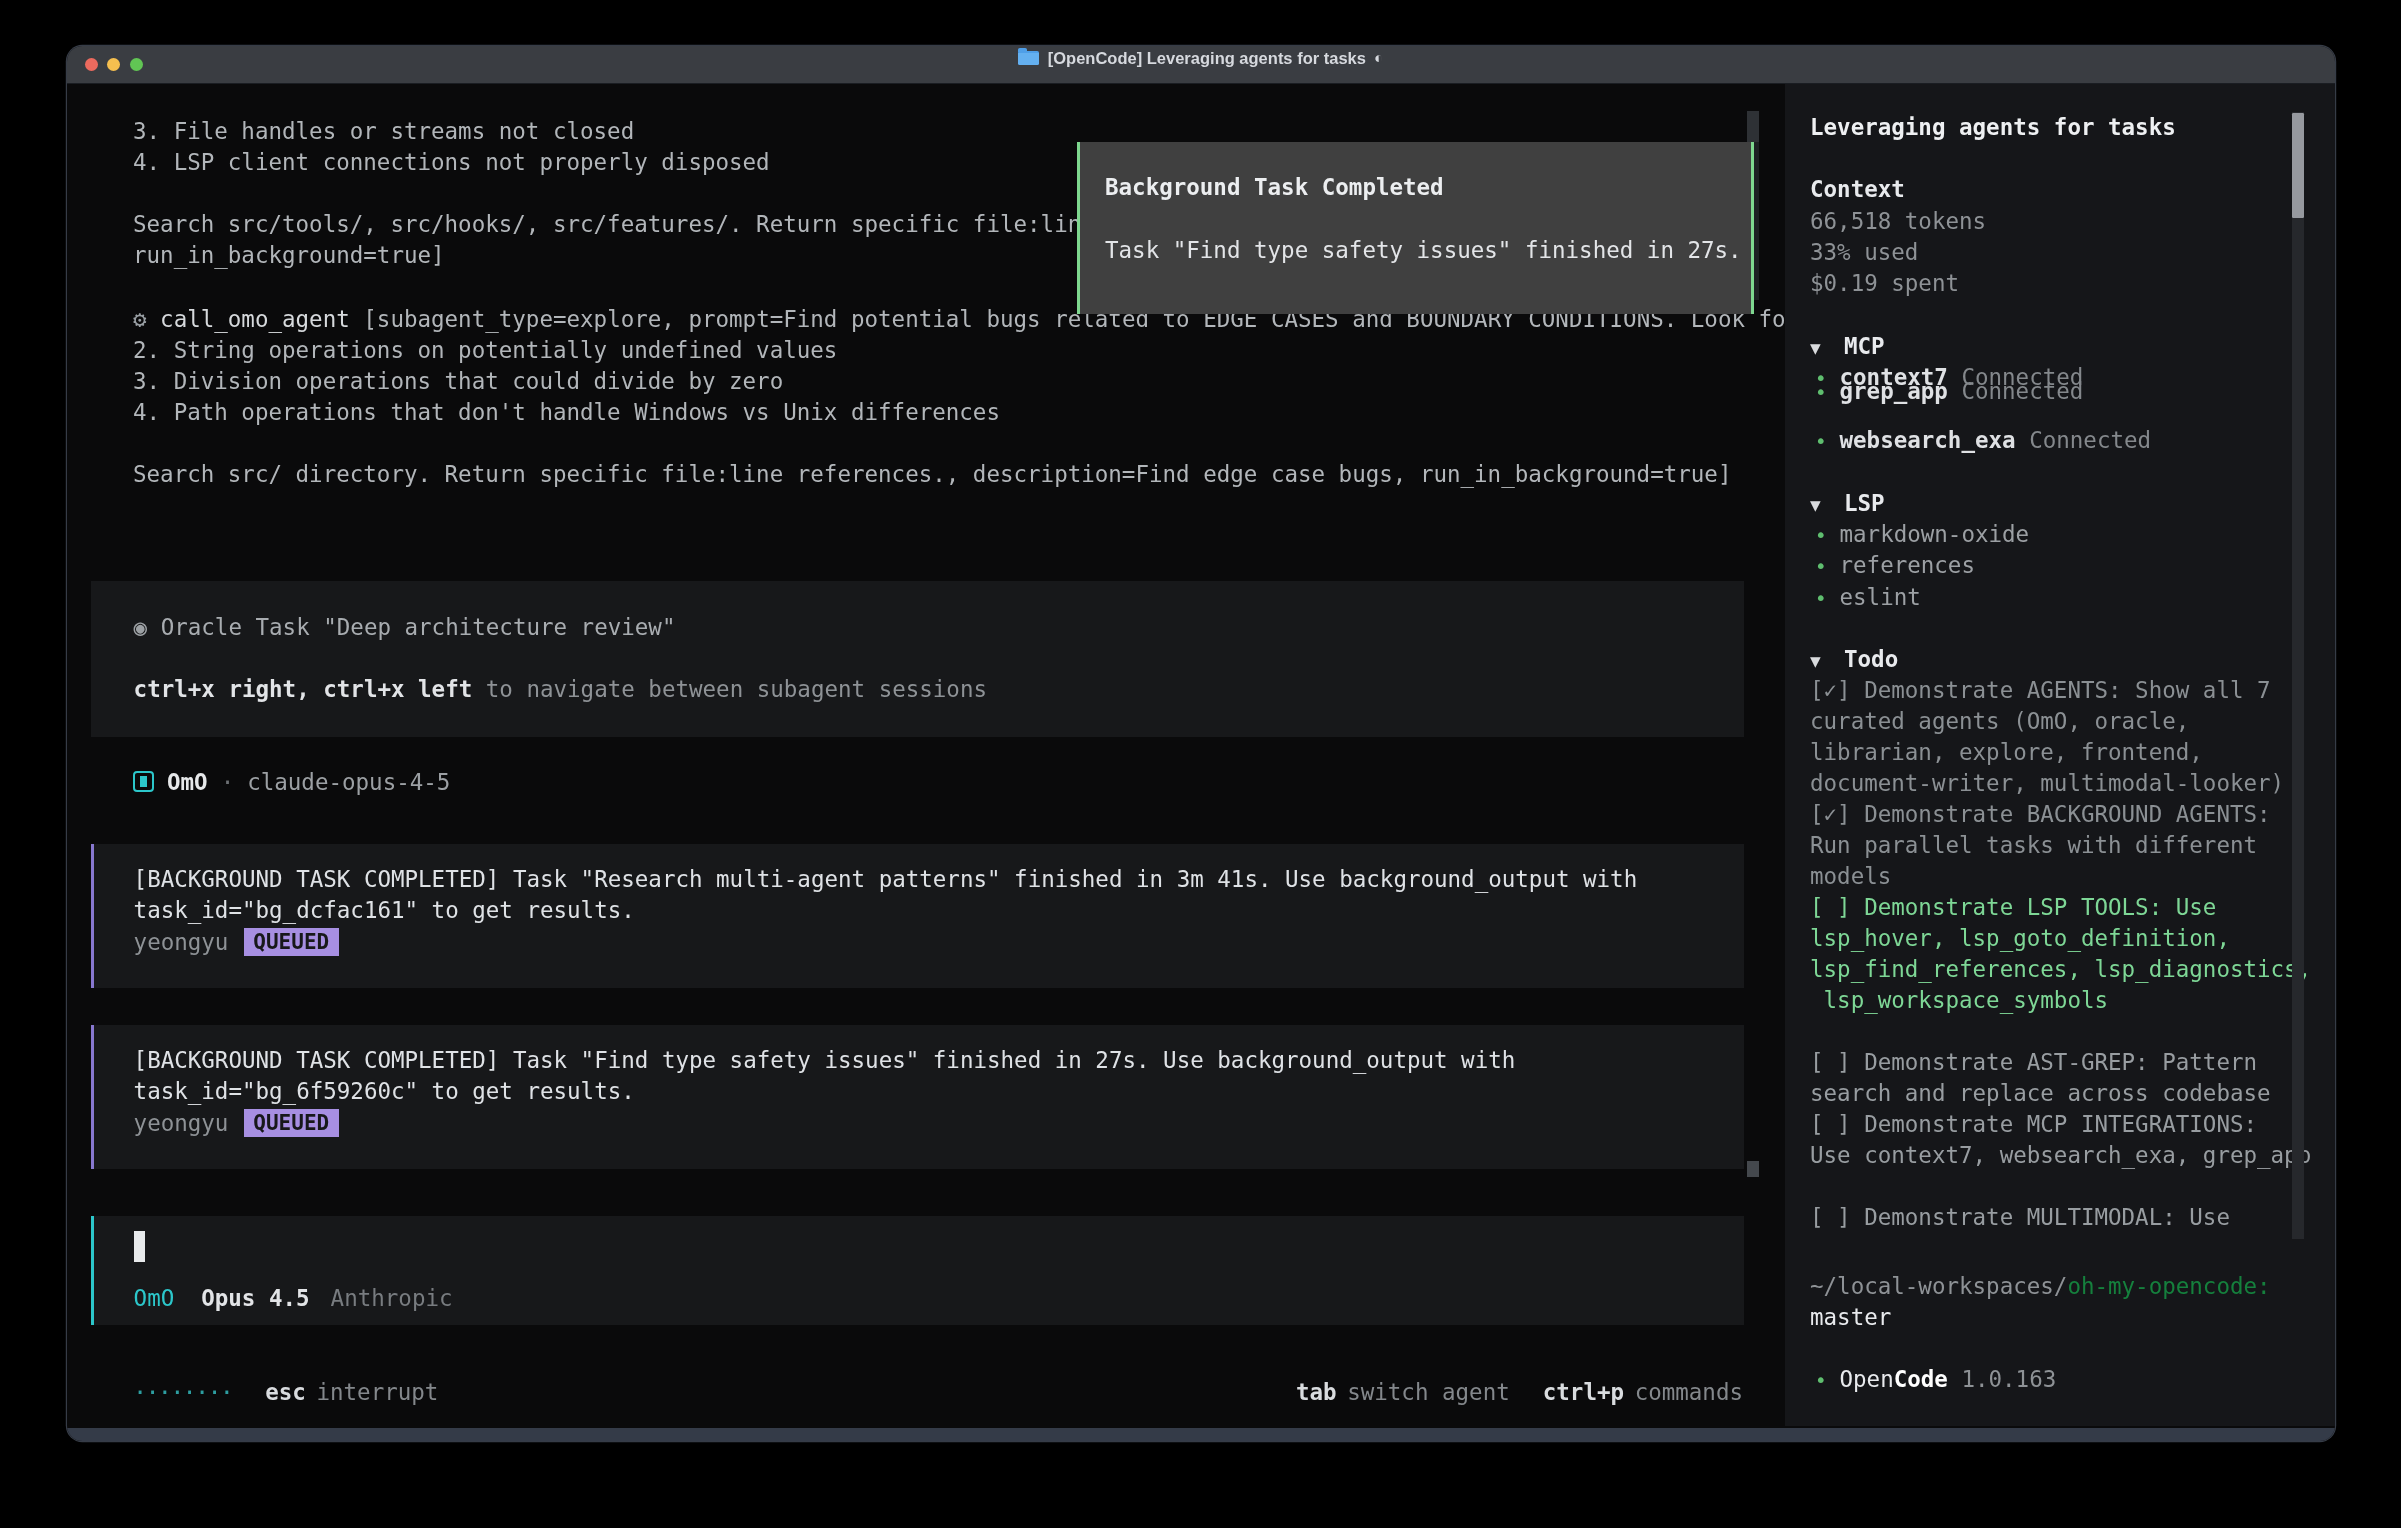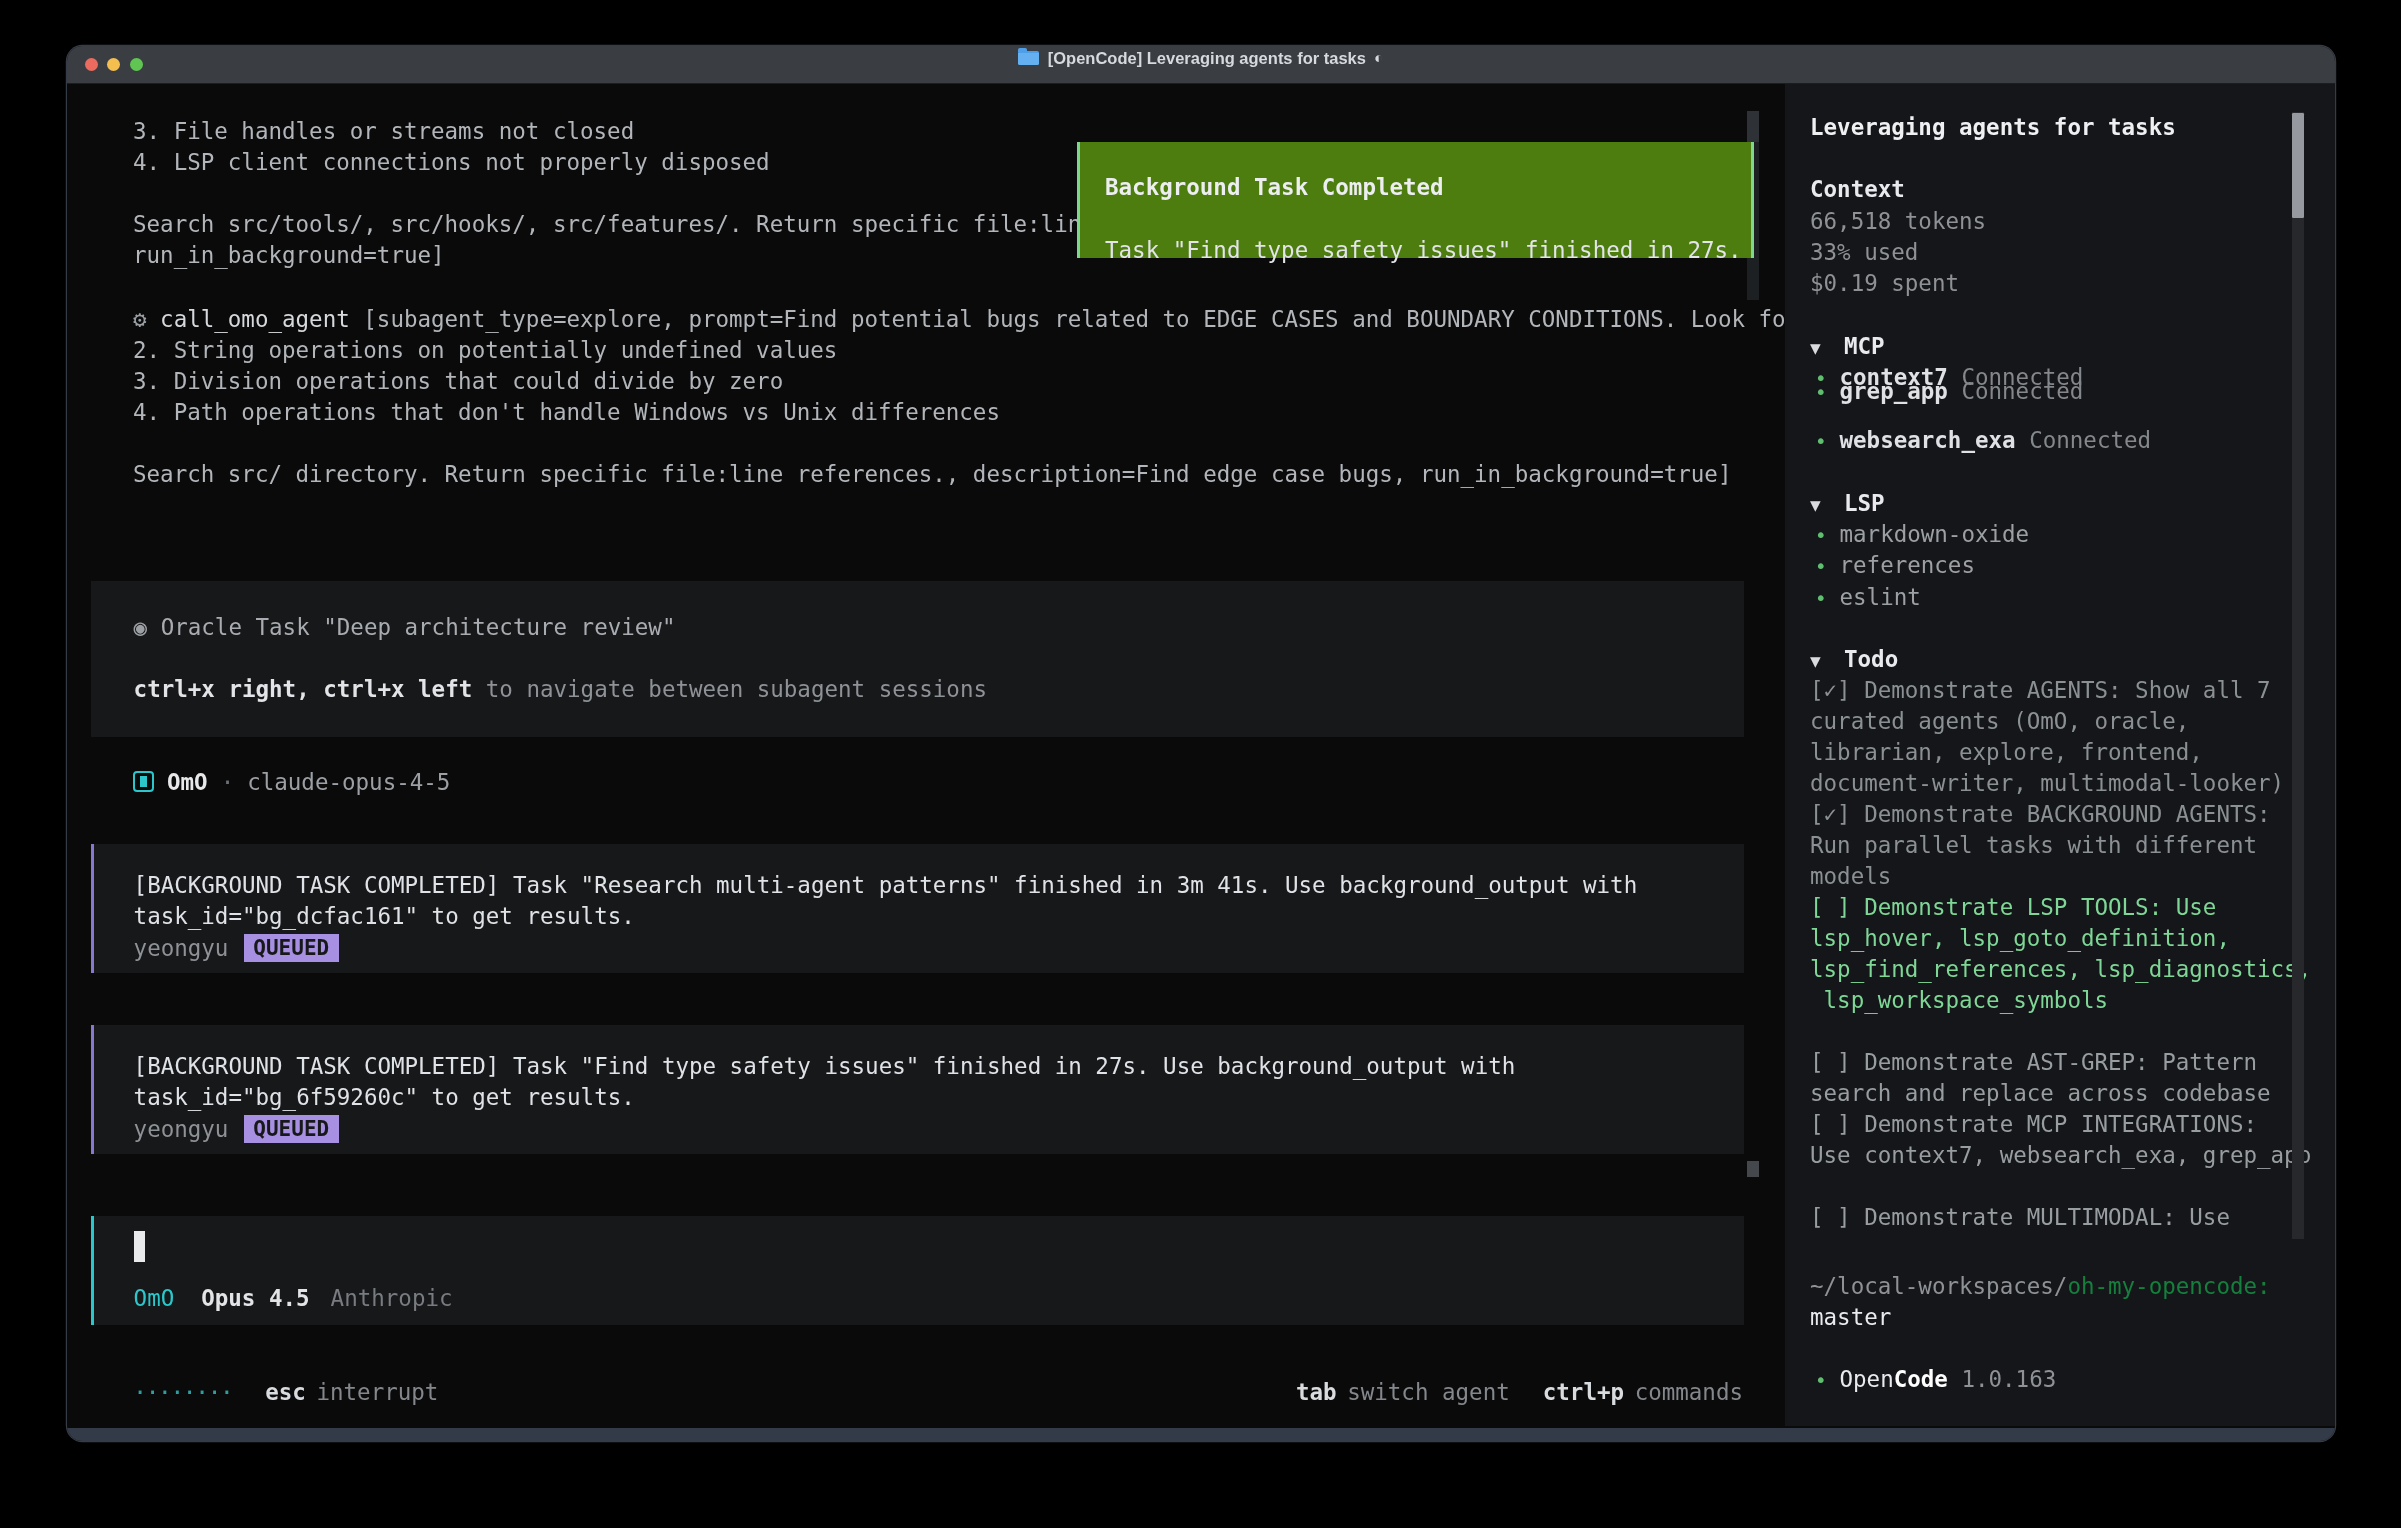--- a/index.html
+++ b/index.html
@@ -51,21 +51,21 @@
   .hint-rest { color:#8e9296; }
   .spacer53 { height:31px; }
 
   #agent-header { position:absolute; left:66px; top:682px; height:31px; display:flex; align-items:center; }
   .check-icon { width:21px; height:21px; border:2.4px solid #2cc7cb; border-radius:4.1px; display:inline-flex; align-items:center; justify-content:center; margin-right:13px; }
   .check-inner { width:7.7px; height:11.2px; background:#2cc7cb; display:inline-block; }
   .agent-name { color:#e6e8ea; font-weight:bold; font-size:22.5px; }
   .agent-sep  { color:#6c7074; font-size:22.5px; margin:0 13px; }
   .agent-model{ color:#9ca0a4; font-size:22.5px; }
 
-  .msg { border-left:3px solid #8878d0; padding:26px 0 0 40px; height:129px; }
+  .msg { border-left:3px solid #8878d0; padding:20px 0 0 40px; height:144px; }
   #msg1 { top:760px; } #msg2 { top:941px; }
   .msg-text { font-size:22.5px; line-height:31px; color:#dfe2e6; white-space:pre; }
   .msg-meta { display:flex; align-items:center; margin-top:0.6px; height:31px; }
   .msg-author { color:#8e9296; font-size:22.5px; margin-right:15.4px; }
   .badge { background:#a78fe2; color:#17181a; font-weight:bold; font-size:21px; padding:1.8px 9.5px; display:inline-block; }
 
   #input-box { top:1132px; height:109px; border-left:3px solid #2cc7cb; }
   #input-cursor { position:absolute; left:40px; top:15.4px; width:11.8px; height:31px; background:#e8eaec; }
   .input-meta { position:absolute; left:40px; bottom:14px; display:flex; align-items:center; font-size:22.5px; }
   .input-agent { color:#2cc7cb; }
@@ -73,22 +73,22 @@
   .input-provider { color:#787c80; margin-left:21px; }
 
   #statusbar { position:absolute; left:66px; top:1292px; width:1610px; height:31px; display:flex; align-items:center; font-size:22.5px; }
   .spinner { color:#2d9ea1; letter-spacing:-1.8px; font-size:23.6px; margin-right:33px; }
   .key { color:#d9dcdf; font-weight:bold; }
   .keylabel { color:#84888c; margin-left:10.6px; }
   .sb-right { margin-left:auto; display:flex; align-items:center; }
   .sb-group { margin-left:33px; }
 
   #notification {
-    position:absolute; left:1010px; top:58px; width:677px; height:116px;
-    background:#4d7c0f; border-left:3px solid #7ed78f; border-right:3px solid #7ed78f;
+    position:absolute; left:1010px; top:58px; width:677px; height:172px;
+    background:#404040; border-left:3px solid #7ed78f; border-right:3px solid #7ed78f;
     padding:29.5px 0 0 25px; z-index:5;
   }
   .notif-title { font-size:22.5px; line-height:31px; font-weight:bold; color:#eceef0; white-space:pre; }
   .notif-body  { font-size:22.5px; line-height:31px; color:#e3e5e8; white-space:pre; margin-top:32.5px; }
 
   .mp-track { position:absolute; left:1680px; width:11.8px; background:#1d2023; }
   .mp-thumb { position:absolute; left:1680px; width:11.8px; }
 
   
   #sidebar { position:absolute; left:1718px; top:38px; width:550px; height:1342px; background:#151619; }

